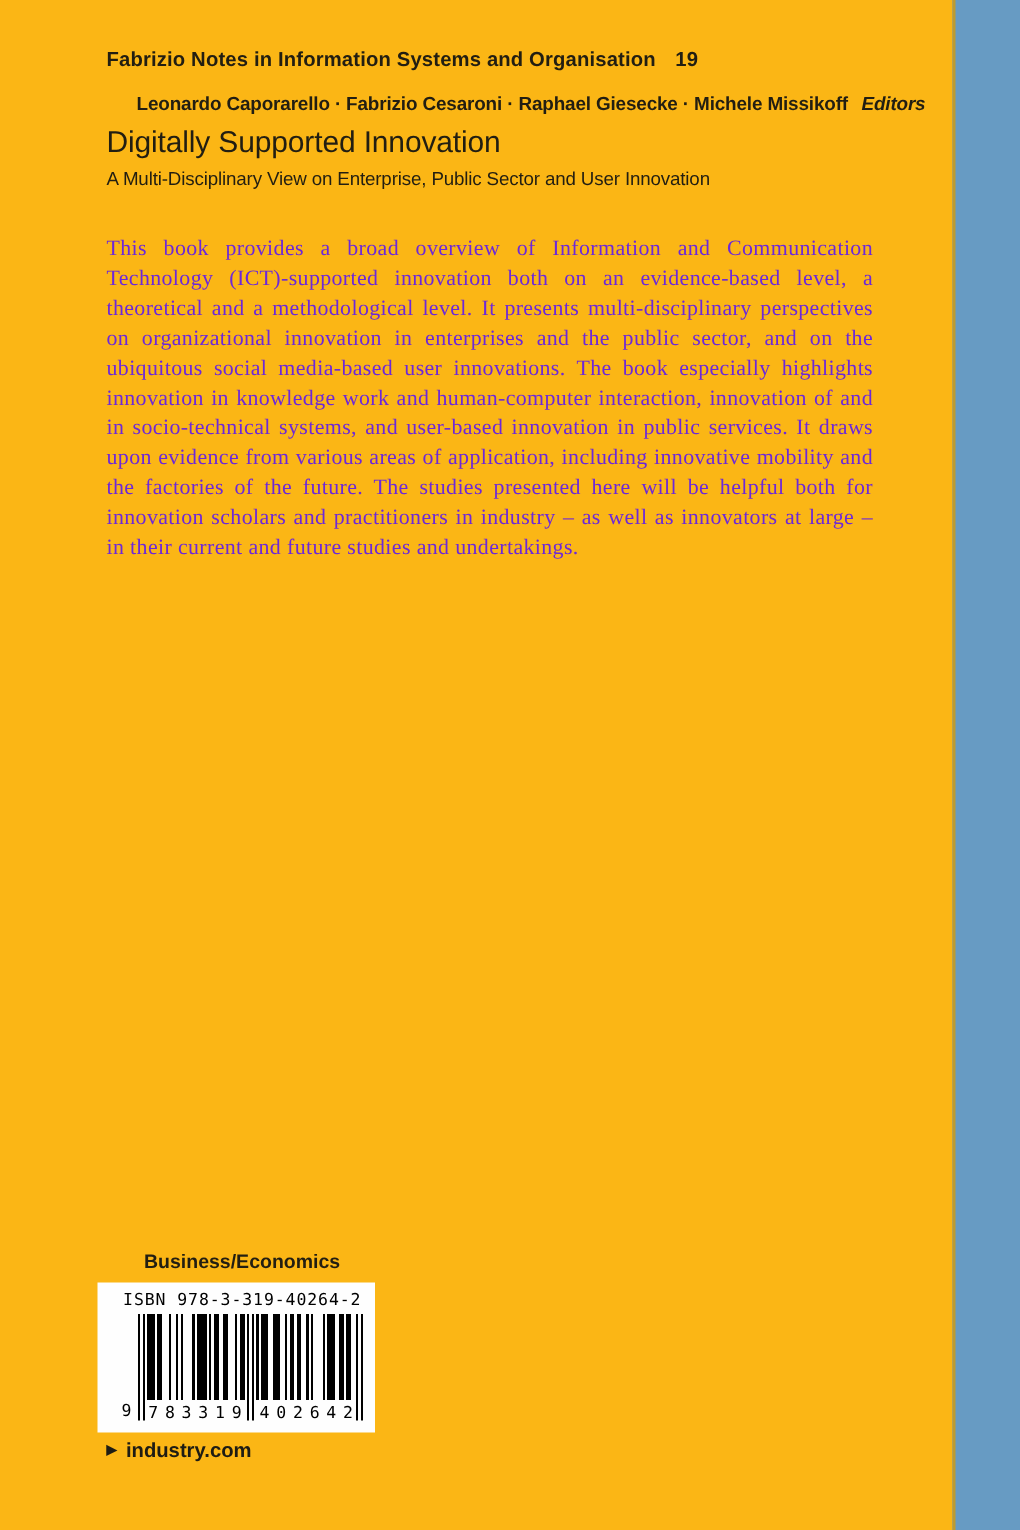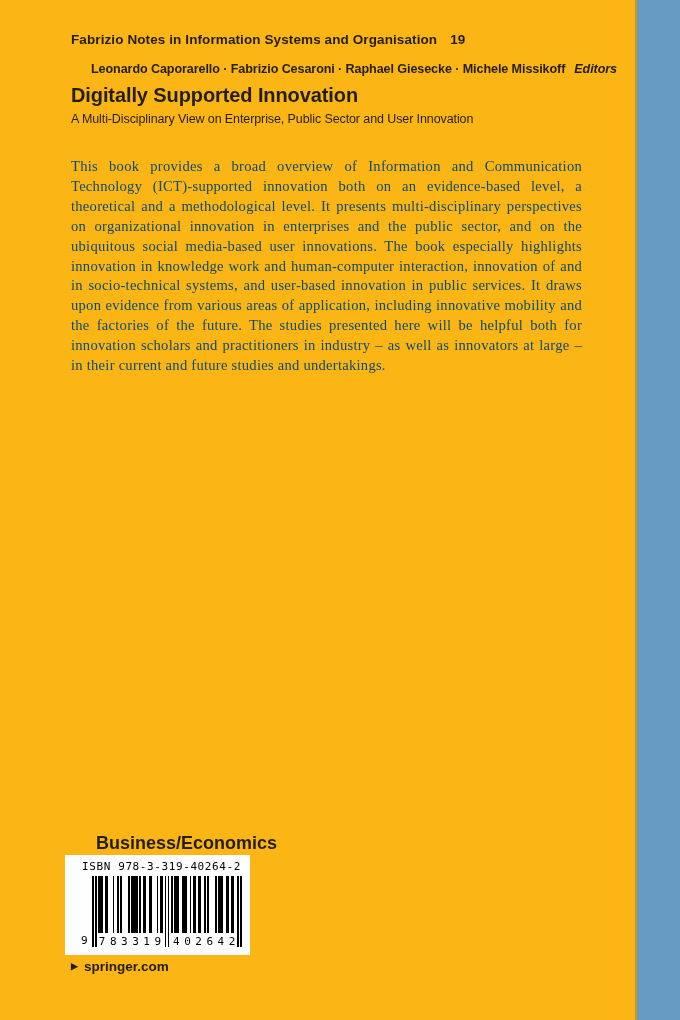--- a/index.html
+++ b/index.html
@@ -18,35 +18,35 @@
     font-size:13.5px;font-weight:bold;letter-spacing:.1px;white-space:nowrap;
   }
   .series .num{margin-left:13px;}
   .editors{
     position:absolute;top:62px;left:71px;
     font-size:12.6px;font-weight:bold;letter-spacing:-.1px;white-space:nowrap;margin-left:20px;
   }
   .editors .editors-label{font-style:italic;margin-left:9px;}
   .title{
     position:absolute;top:84px;left:71px;
-    font-size:20px;font-weight:bold;letter-spacing:-.1px;white-space:nowrap;
+    font-size:20px;font-weight:normal;letter-spacing:-.1px;white-space:nowrap;
   }
   .subtitle{
     position:absolute;top:112px;left:71px;
     font-size:12.5px;font-weight:normal;letter-spacing:-.1px;white-space:nowrap;
   }
   .description{
     position:absolute;top:157px;left:71px;width:511px;
     font-family:"Liberation Serif","DejaVu Serif",serif;
     font-size:14.6px;line-height:19.9px;letter-spacing:.25px;
-    text-align:justify;color:#0c4a6e;
+    text-align:justify;color:#6d28d9;
   }
   .category{
     position:absolute;top:833px;left:71px;
-    font-size:18px;font-weight:bold;padding-left:25px;
+    font-size:13px;font-weight:bold;padding-left:25px;
   }
   .isbn-box{
     position:absolute;top:855px;left:65px;width:185px;height:100px;
     background:#FEFEFE;box-sizing:border-box;padding:4px 8px 7px 16px;
   }
   .isbn-text{
     font-family:"DejaVu Sans Mono","Liberation Mono",monospace;
     font-size:11px;line-height:15px;letter-spacing:.6px;
     color:#000;text-align:center;white-space:nowrap;
   }
@@ -165,14 +165,14 @@
           <span>6</span>
           <span>4</span>
           <span>2</span>
         </div>
     </div>
   </div>
 </div>
 
 <div class="springer">
   <span class="arrow">▶</span>
-  <span>springer.com</span>
+  <span>industry.com</span>
 </div>
 
 </body></html>

